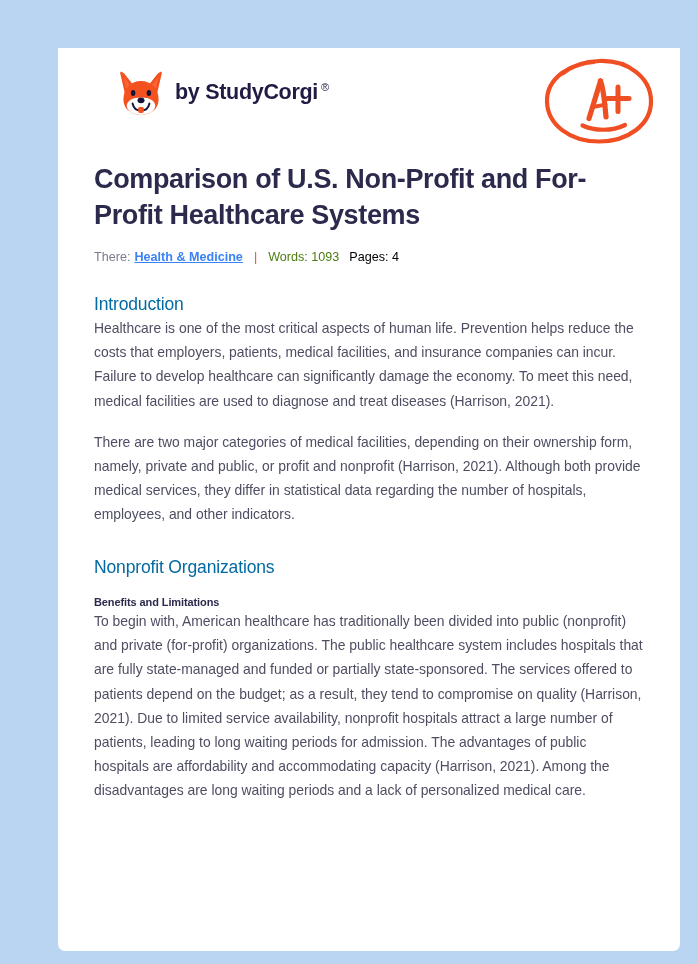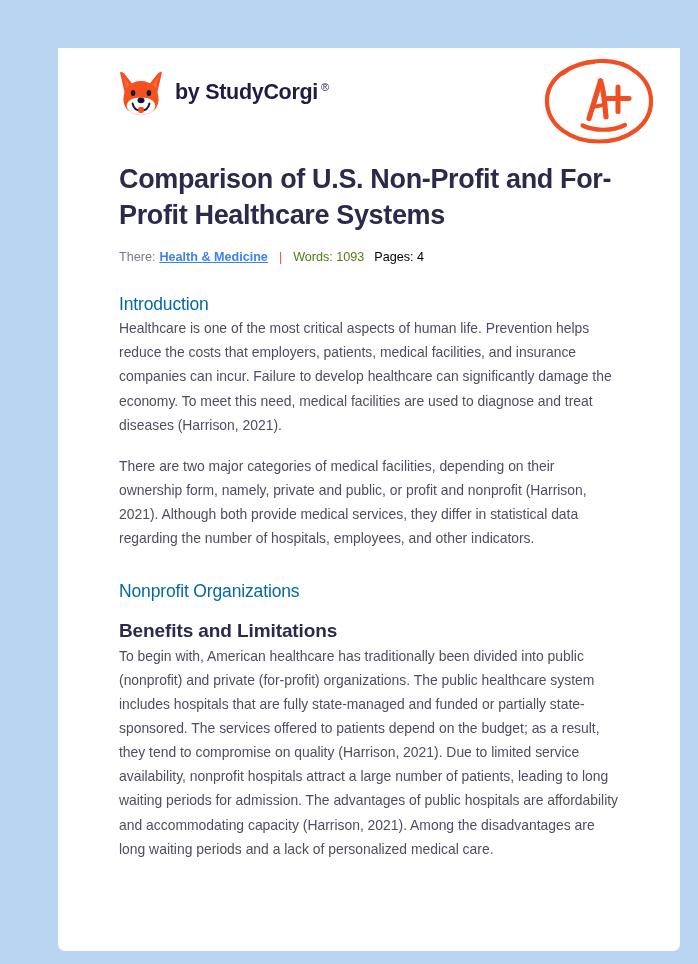--- a/index.html
+++ b/index.html
@@ -66,21 +66,21 @@
     position: absolute;
     right: 22px;
     top: 7px;
     width: 118px;
     height: 92px;
   }
   .grade-badge svg { display: block; width: 100%; height: 100%; }
 
   
   .doc-body {
-    padding: 0 61px;
+    padding: 0 36px;
   }
 
   .doc-title {
     font-size: 27px;
     font-weight: bold;
     color: #2c2a4c;
     line-height: 1.33;
     letter-spacing: -0.35px;
     margin: 0;
     padding-top: 4px;
@@ -113,21 +113,21 @@
 
   h2.sec-h2 {
     font-size: 17.5px;
     font-weight: normal;
     color: #0369a1;
     margin: 30px 0 0 0;
     line-height: 1.3;
     letter-spacing: -0.15px;
   }
   h3.sec-h3 {
-    font-size: 19px;
+    font-size: 11px;
     font-weight: bold;
     color: #2c2a4c;
     margin: 16px 0 0 0;
     line-height: 1.3;
     letter-spacing: -0.1px;
   }
 
   p.para {
     font-size: 13.9px;
     color: #4e4e63;

